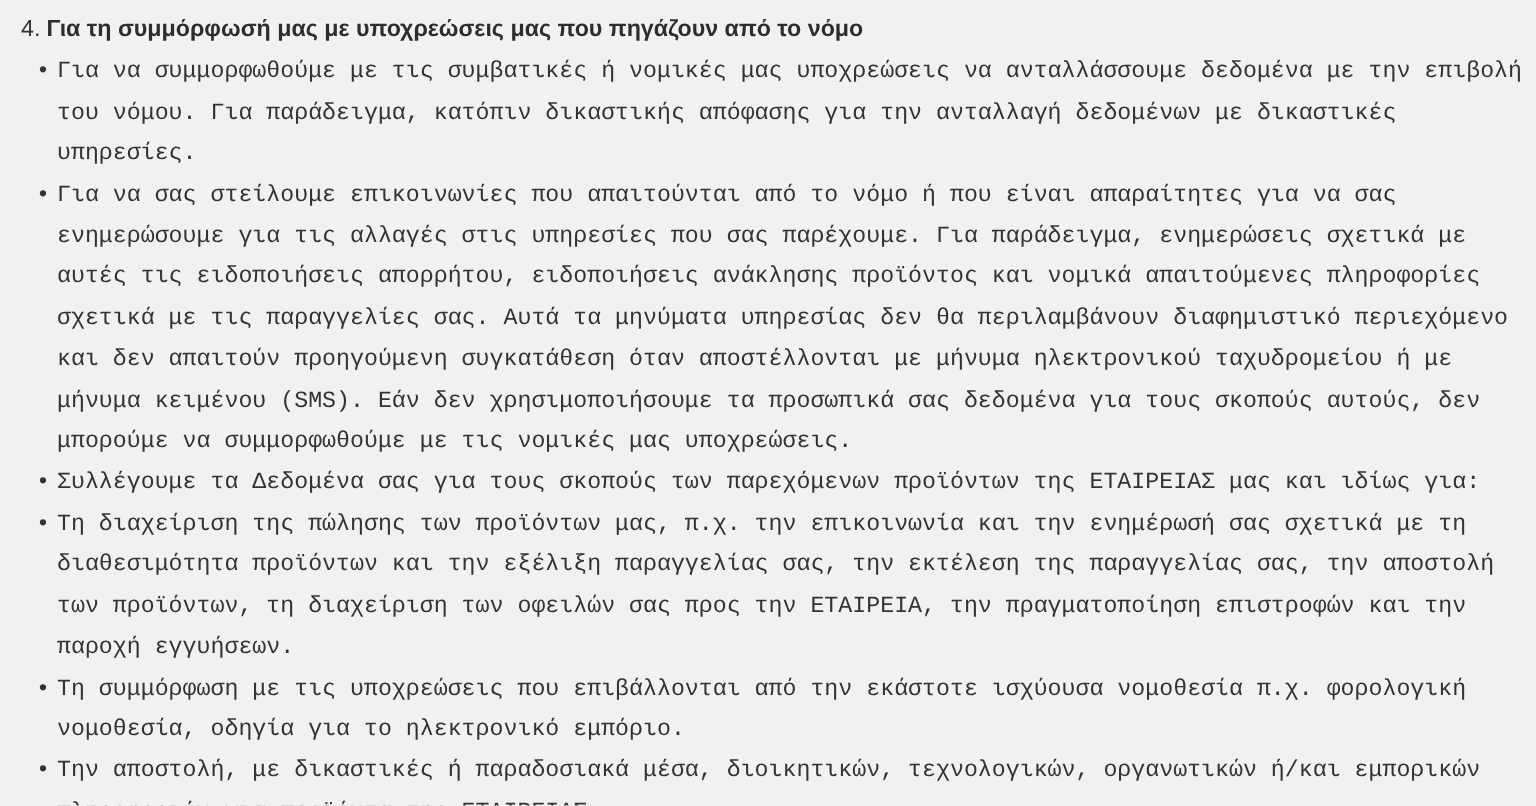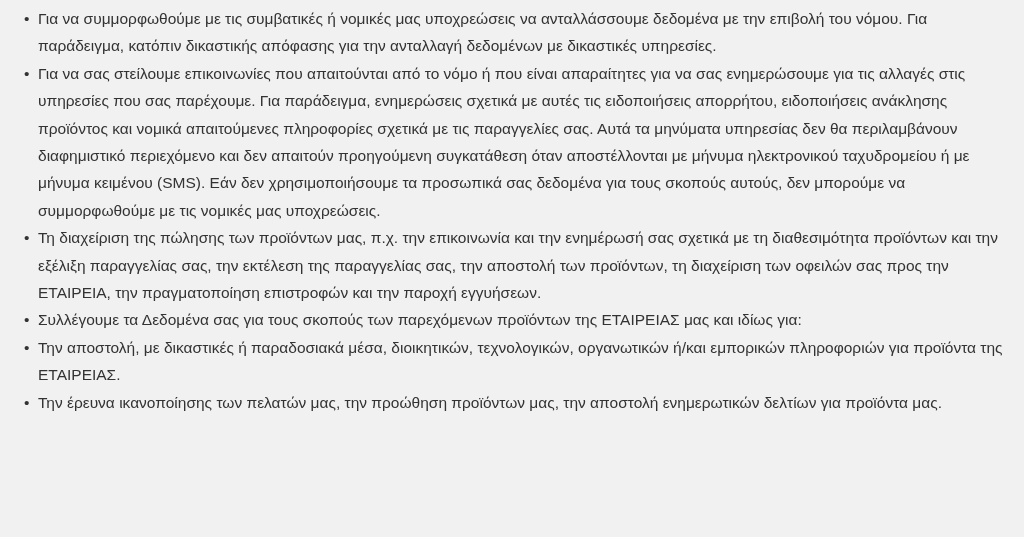--- a/index.html
+++ b/index.html
@@ -32,45 +32,50 @@
     color: #2d2d2d;
   }
   ul.bullets {
     list-style: none;
     margin: 0;
     padding: 0 0 0 24px;
   }
   ul.bullets li {
     position: relative;
     margin: 0;
+    font-family: Liberation Mono, monospace;
   }
   ul.bullets li::before {
     content: "\2022";
     position: absolute;
     left: -14px;
     top: 0;
     color: #333333;
     font-size: 15.5px;
   }
 </style>
 </head>
 <body>
 
 <main class="doc">
 
   <section>
+    <div class="section-heading">
+      <span class="num">4.</span><span class="title">Για τη συμμόρφωσή μας με υποχρεώσεις μας που πηγάζουν από το νόμο</span>
+    </div>
     <ul class="bullets">
       <li>Για να συμμορφωθούμε με τις συμβατικές ή νομικές μας υποχρεώσεις να ανταλλάσσουμε δεδομένα με την επιβολή του νόμου. Για παράδειγμα, κατόπιν δικαστικής απόφασης για την ανταλλαγή δεδομένων με δικαστικές υπηρεσίες.</li>
       <li>Για να σας στείλουμε επικοινωνίες που απαιτούνται από το νόμο ή που είναι απαραίτητες για να σας ενημερώσουμε για τις αλλαγές στις υπηρεσίες που σας παρέχουμε. Για παράδειγμα, ενημερώσεις σχετικά με αυτές τις ειδοποιήσεις απορρήτου, ειδοποιήσεις ανάκλησης προϊόντος και νομικά απαιτούμενες πληροφορίες σχετικά με τις παραγγελίες σας. Αυτά τα μηνύματα υπηρεσίας δεν θα περιλαμβάνουν διαφημιστικό περιεχόμενο και δεν απαιτούν προηγούμενη συγκατάθεση όταν αποστέλλονται με μήνυμα ηλεκτρονικού ταχυδρομείου ή με μήνυμα κειμένου (SMS). Εάν δεν χρησιμοποιήσουμε τα προσωπικά σας δεδομένα για τους σκοπούς αυτούς, δεν μπορούμε να συμμορφωθούμε με τις νομικές μας υποχρεώσεις.</li>
     </ul>
   </section>
 
   <section>
     <ul class="bullets">
+      <li>Συλλέγουμε τα Δεδομένα σας για τους σκοπούς των παρεχόμενων προϊόντων της ΕΤΑΙΡΕΙΑΣ μας και ιδίως για:</li>
       <li>Τη διαχείριση της πώλησης των προϊόντων μας, π.χ. την επικοινωνία και την ενημέρωσή σας σχετικά με τη διαθεσιμότητα προϊόντων και την εξέλιξη παραγγελίας σας, την εκτέλεση της παραγγελίας σας, την αποστολή των προϊόντων, τη διαχείριση των οφειλών σας προς την ΕΤΑΙΡΕΙΑ, την πραγματοποίηση επιστροφών και την παροχή εγγυήσεων.</li>
-      <li>Συλλέγουμε τα Δεδομένα σας για τους σκοπούς των παρεχόμενων προϊόντων της ΕΤΑΙΡΕΙΑΣ μας και ιδίως για:</li>
+      <li>Τη συμμόρφωση με τις υποχρεώσεις που επιβάλλονται από την εκάστοτε ισχύουσα νομοθεσία π.χ. φορολογική νομοθεσία, οδηγία για το ηλεκτρονικό εμπόριο.</li>
       <li>Την αποστολή, με δικαστικές ή παραδοσιακά μέσα, διοικητικών, τεχνολογικών, οργανωτικών ή/και εμπορικών πληροφοριών για προϊόντα της ΕΤΑΙΡΕΙΑΣ.</li>
       <li>Την έρευνα ικανοποίησης των πελατών μας, την προώθηση προϊόντων μας, την αποστολή ενημερωτικών δελτίων για προϊόντα μας.</li>
 
     </ul>
   </section>
 
 </main>
 
 </body></html>

